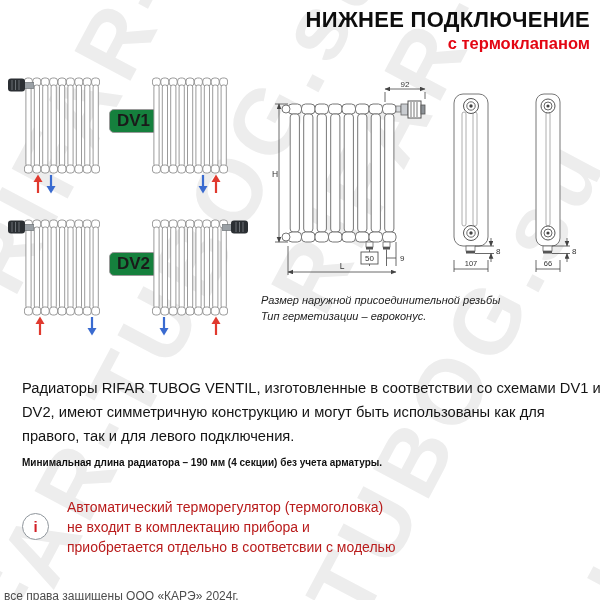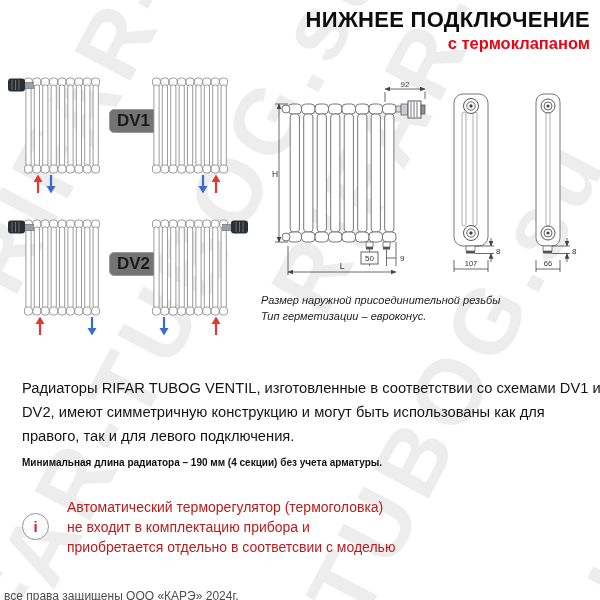--- a/index.html
+++ b/index.html
@@ -9,21 +9,21 @@
       color:#ededed;white-space:nowrap;transform:rotate(-62deg);transform-origin:0 0;
       user-select:none;}
   .layer{position:absolute;inset:0;z-index:1;}
 
   
   .title-wrap{position:absolute;top:7px;right:10px;text-align:right;line-height:1.15;}
   .title-main{font-size:22px;font-weight:bold;letter-spacing:0.3px;color:#0d0d0d;}
   .title-sub{font-size:16.5px;font-weight:bold;color:#e30613;margin-top:2px;}
 
   
-  .dv-box{position:absolute;border:1.6px solid #9a9a9a;border-radius:5px;background:#737373;
+  .dv-box{position:absolute;border:1.6px solid #9a9a9a;border-radius:5px;background:#15803d;
           padding:1px 7px;font-size:17px;font-weight:bold;color:#1a1a1a;}
 
   .abs{position:absolute;}
 
   
   .fig-caption{position:absolute;left:253px;top:268px;width:340px;font-size:8px;
                font-style:italic;color:#2b2b2b;}
   .thread-note{position:absolute;left:253px;top:292px;font-size:11px;font-style:italic;
                color:#222;line-height:16px;margin-left:8px;}
 

